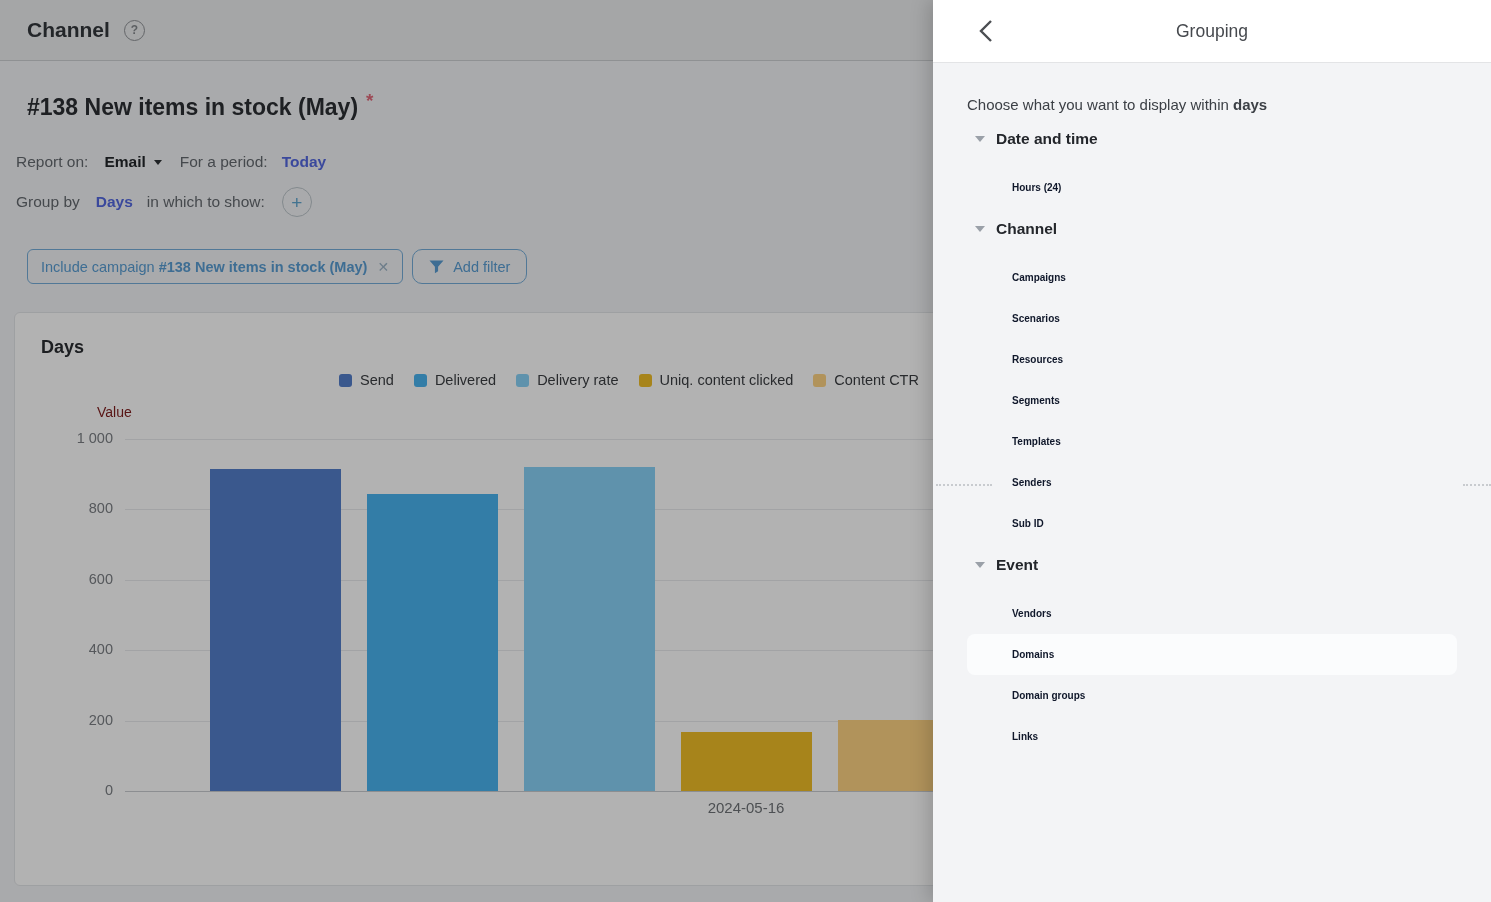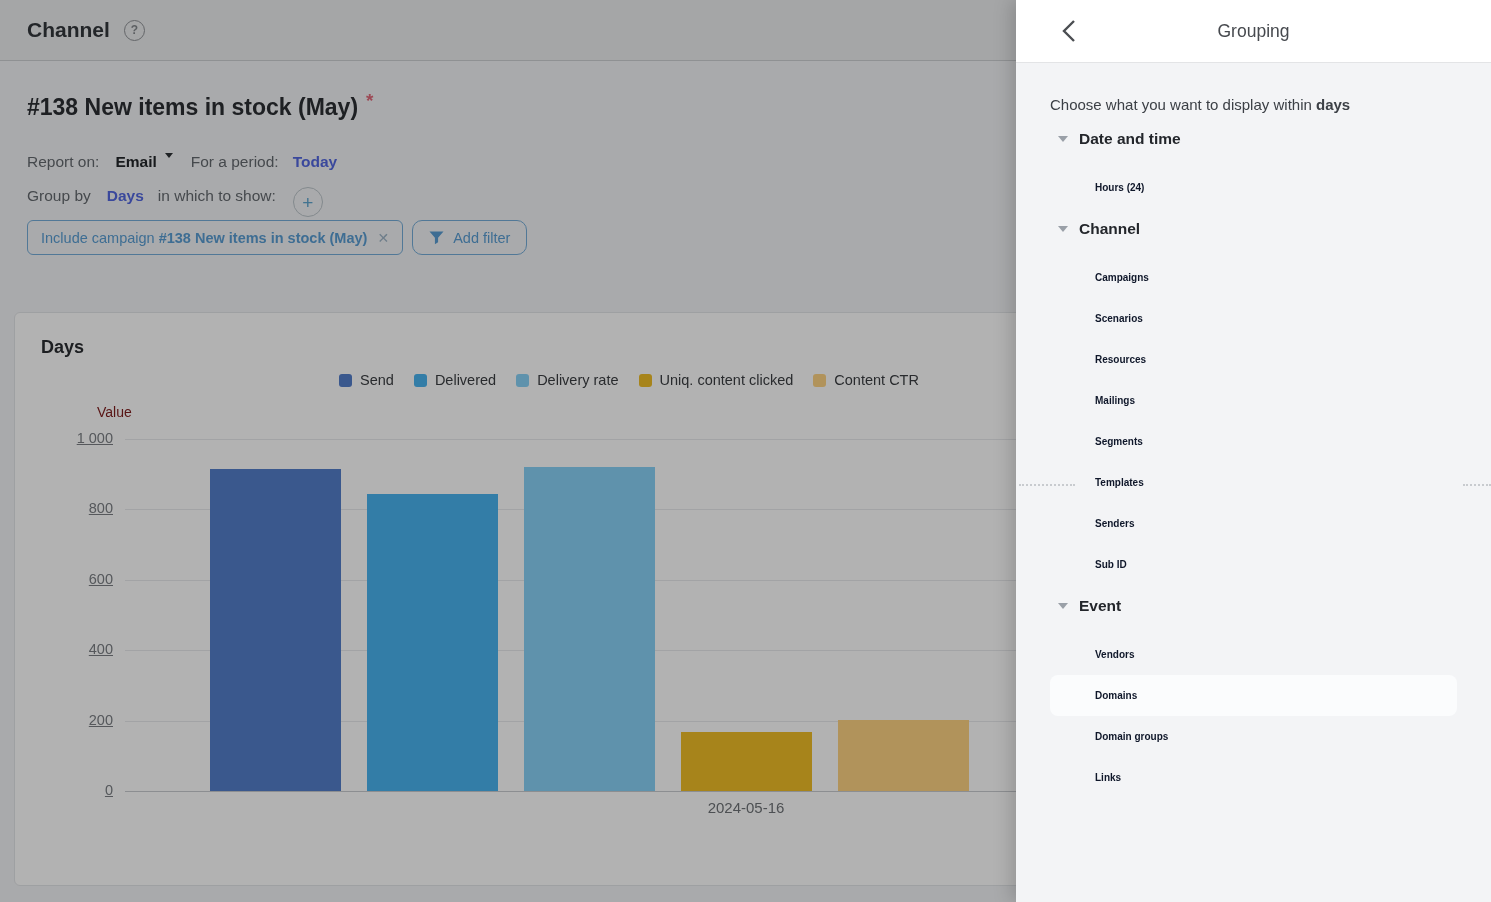--- a/index.html
+++ b/index.html
@@ -9,60 +9,60 @@
   
   .topbar{position:absolute;left:0;top:0;width:100%;height:60px;background:#edeef0;
     border-bottom:1px solid #cdd0d3;display:flex;align-items:center;}
   .topbar-title{margin-left:27px;font-size:21px;font-weight:700;color:#33373c;}
   .help-icon{margin-left:14px;width:19px;height:19px;border:1.5px solid #8f9296;border-radius:50%;
     display:flex;align-items:center;justify-content:center;font-size:12px;font-weight:700;color:#85898d;}
 
   .page-title{position:absolute;left:27px;top:90px;font-size:23px;font-weight:700;color:#2b2e33;}
   .req-mark{color:#e0697a;font-size:19px;vertical-align:8px;margin-left:8px;}
 
-  .ctl-row{position:absolute;left:27px;display:flex;font-size:15.5px;color:#64696f;}
+  .ctl-row{position:absolute;left:16px;display:flex;align-items:center;font-size:15.5px;color:#64696f;}
   .row1{top:153px;}  .row2{top:187px;}
   .ctl-strong{font-weight:700;color:#23262a;}
   .caret-down{width:0;height:0;border-left:4.5px solid transparent;border-right:4.5px solid transparent;
     border-top:5.5px solid #2d3135;display:inline-block;margin-left:8px;}
   .ctl-link{color:#5368e0;font-weight:700;}
   .ml16{margin-left:16px;} .ml18{margin-left:18px;} .ml14{margin-left:14px;}
   .plus-btn{margin-left:17px;width:30px;height:30px;border-radius:50%;border:1px solid #bcc5cb;
     display:flex;align-items:center;justify-content:center;font-size:19px;color:#5fa5cf;line-height:1;background:transparent;}
 
-  .filter-row{position:absolute;left:27px;top:220px;display:flex;align-items:center;}
+  .filter-row{position:absolute;left:27px;top:249px;display:flex;align-items:center;}
   .chip{display:inline-flex;align-items:center;height:35px;padding:0 13px;border:1px solid #75add9;
     border-radius:6px;font-size:14.5px;color:#599dd3;background:transparent;box-sizing:border-box;}
   .chip b{margin-left:4px;font-weight:700;}
   .chip-x{margin-left:10px;color:#9db4c6;font-size:14px;cursor:pointer;}
   .addfilter-btn{margin-left:9px;display:inline-flex;align-items:center;height:35px;padding:0 16px;
     border:1px solid #75add9;border-radius:10px;font-size:14.5px;color:#599dd3;font-weight:400;
     background:transparent;box-sizing:border-box;}
   .addfilter-btn svg{margin-right:9px;}
 
   
   .chart-card{position:absolute;left:14px;top:312px;width:1461px;height:574px;background:#ffffff;
     border:1px solid #e3e5e8;border-radius:6px;box-sizing:border-box;}
   .card-title{position:absolute;left:26px;top:24px;font-size:18px;font-weight:700;color:#2a2d31;}
   .chart-legend{position:absolute;left:324px;top:59px;display:flex;align-items:center;gap:20px;}
   .lg-item{display:flex;align-items:center;font-size:14.5px;color:#3b3e42;}
   .lg-swatch{width:13px;height:13px;border-radius:3px;margin-right:8px;display:inline-block;}
   .axis-name{position:absolute;left:82px;top:91px;font-size:14px;color:#7f1d1d;}
   .plot{position:absolute;left:96px;top:126px;width:1347px;height:352px;}
   .gridline{position:absolute;left:14px;right:0;height:1px;background:#e8eaec;}
   .gridline.axisline{background:#c9ccd0;}
-  .ytick{position:absolute;left:-78px;width:80px;text-align:right;font-size:14.5px;color:#7b7f84;text-decoration:underline;}
+  .ytick{position:absolute;left:-78px;width:80px;text-align:right;font-size:14.5px;color:#7b7f84;}
   .bar{position:absolute;bottom:0;width:131px;}
   .xlabel{position:absolute;left:560px;top:360px;width:150px;text-align:center;font-size:15px;color:#6f7377;}
 
   
   .scrim{position:absolute;inset:0;background:rgba(0,0,0,0.30);z-index:40;}
 
   
-  .panel{position:absolute;top:0;right:0;width:475px;height:902px;background:#f3f4f6;z-index:60;
+  .panel{position:absolute;top:0;right:0;width:558px;height:902px;background:#f3f4f6;z-index:60;
     box-shadow:-4px 0 18px rgba(0,0,0,0.18);}
   .panel-header{position:relative;height:62px;background:#ffffff;border-bottom:1px solid #e3e4e6;
     display:flex;align-items:center;justify-content:center;}
   .back-btn{position:absolute;left:40px;top:16px;width:26px;height:30px;display:flex;align-items:center;
     justify-content:center;background:none;border:none;padding:0;cursor:pointer;}
   .panel-title{font-size:17.5px;color:#46494e;}
   .panel-body{position:relative;padding:0 34px;}
   .instruction{margin:0;padding-top:33px;padding-bottom:5px;font-size:15px;color:#3c4046;}
   .instruction b{font-weight:700;}
   .g-header{height:41px;display:flex;align-items:center;padding-left:8px;font-size:15.5px;
@@ -196,23 +196,20 @@
           <div class="g-item">
             <span>Campaigns</span>
           </div>
           <div class="g-item">
             <span>Scenarios</span>
           </div>
           <div class="g-item">
             <span>Resources</span>
           </div>
           <div class="g-item">
-            <span>Mailings</span>
-          </div>
-          <div class="g-item">
             <span>Segments</span>
           </div>
           <div class="g-item">
             <span>Templates</span>
           </div>
           <div class="g-item">
             <span>Senders</span>
           </div>
           <div class="g-item">
             <span>Sub ID</span>

